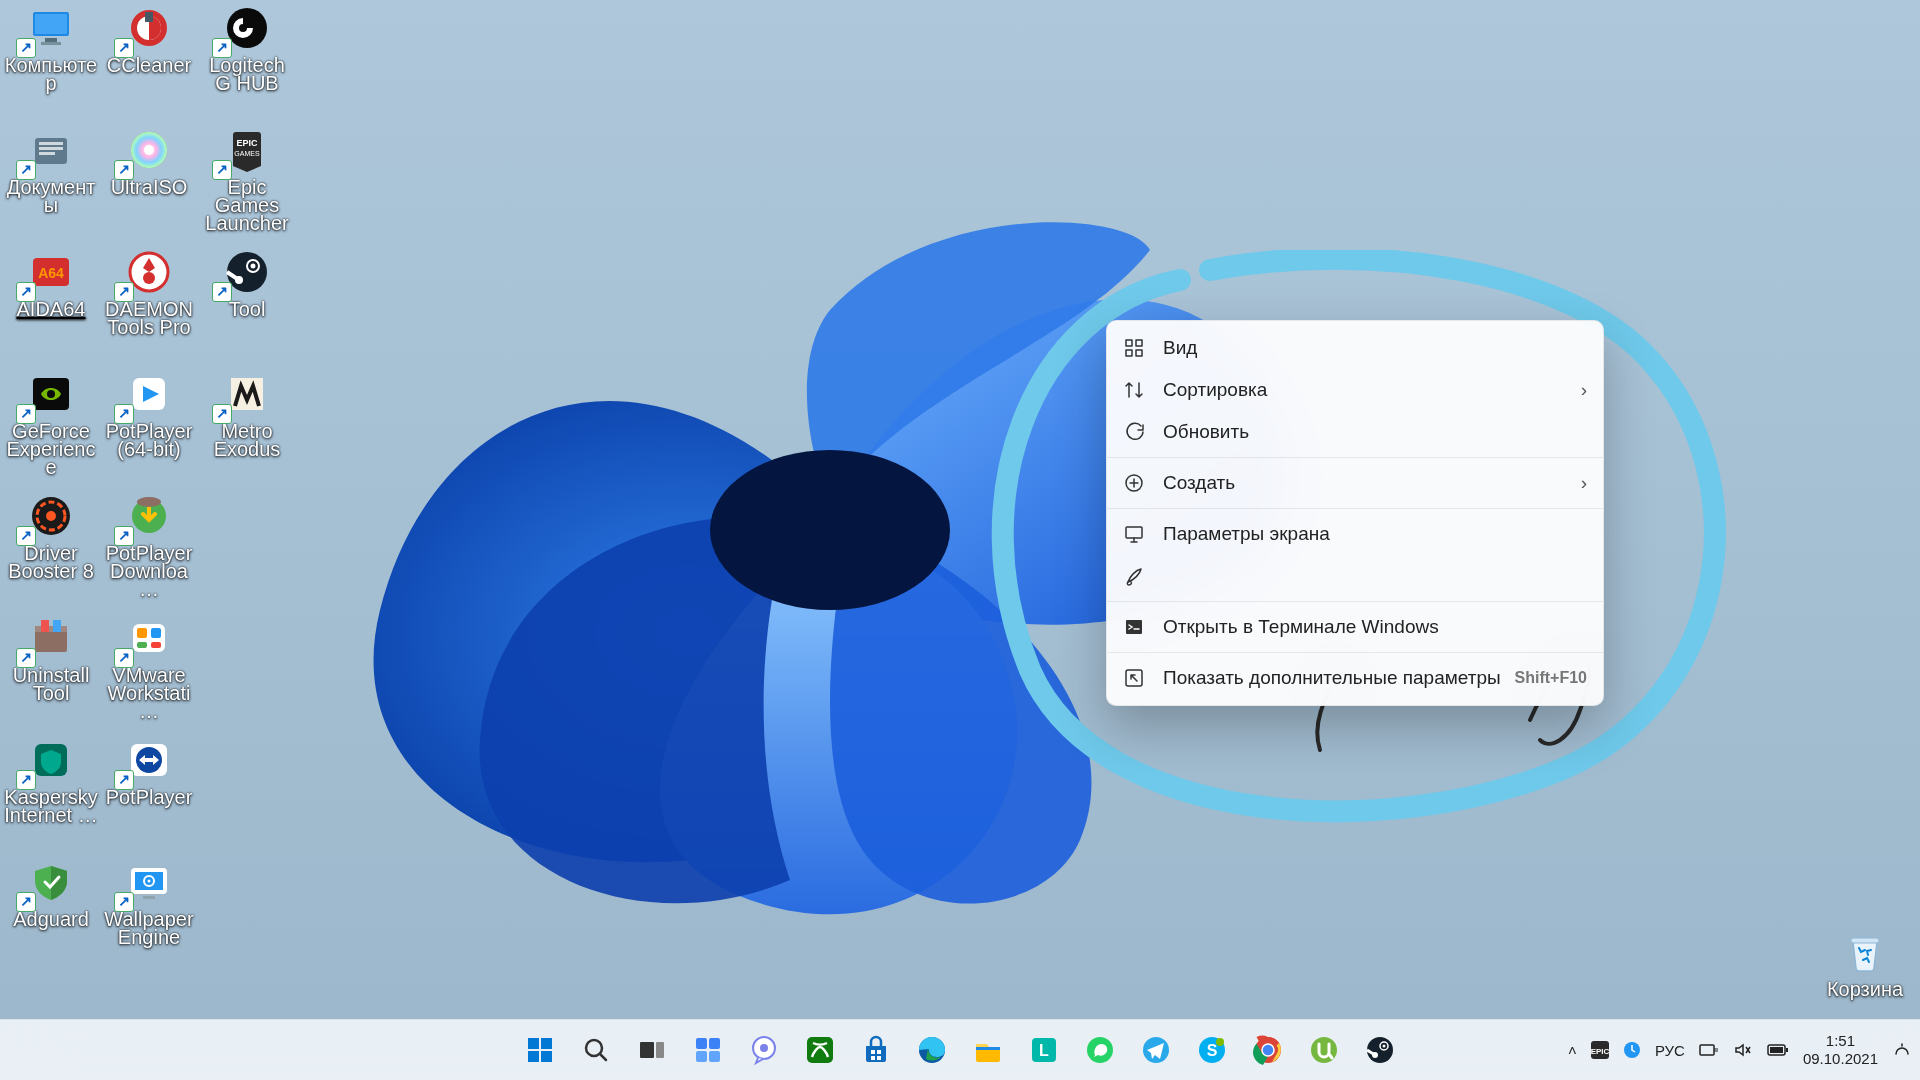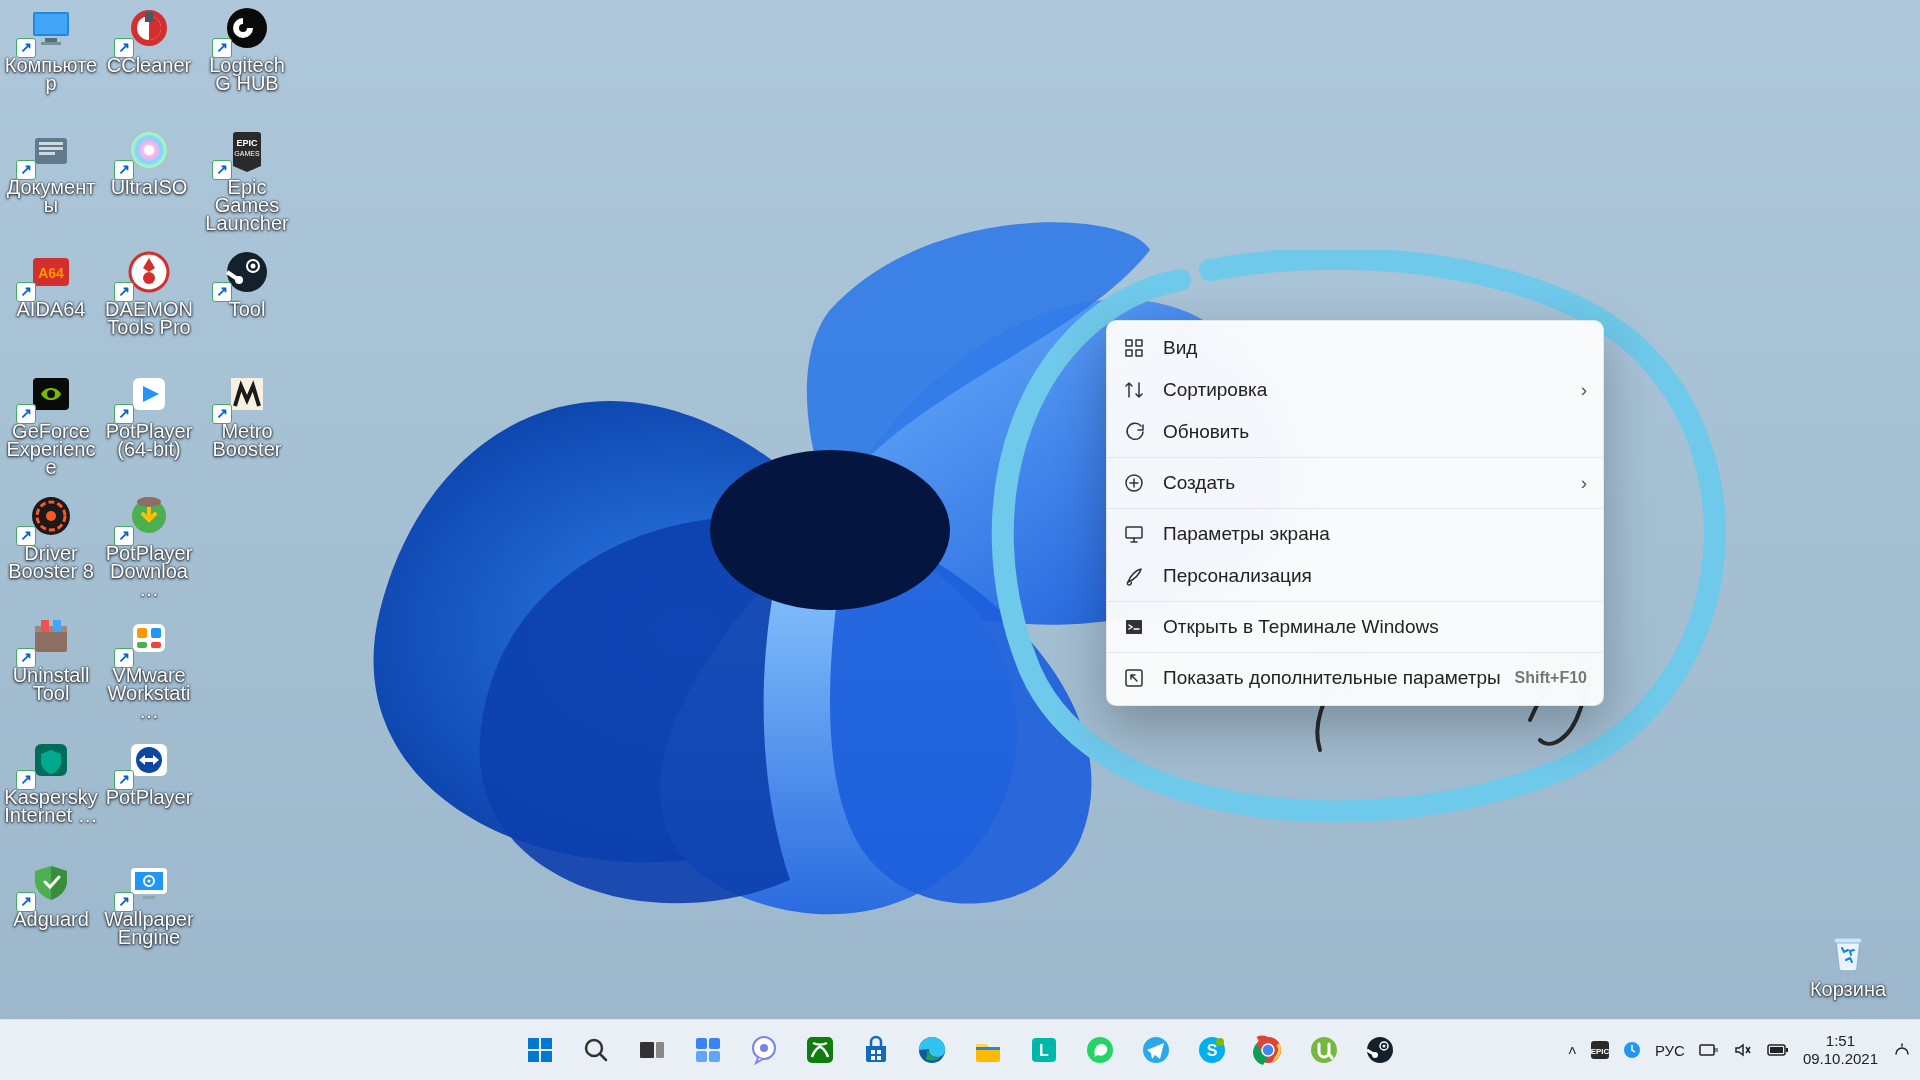--- a/index.html
+++ b/index.html
@@ -138,21 +138,21 @@
           <svg width="48" height="44" viewBox="0 0 48 44">
             <rect x="10" y="4" width="28" height="34" rx="3" fill="#2a2a2a"></rect>
             <path d="M10 38 l14 6 l14 -6 v-4 h-28 z" fill="#2a2a2a"></path>
             <text x="24" y="18" font-size="9" fill="#fff" text-anchor="middle" font-weight="bold">EPIC</text>
             <text x="24" y="28" font-size="7" fill="#fff" text-anchor="middle">GAMES</text>
           </svg>
         </div>
         <div class="shortcut-arrow">↗</div>
         <div class="label">Epic Games Launcher</div>
       </div>
-      <div class="desktop-icon" style="left: 2px; top: 248px;">
+      <div class="desktop-icon" style="left: 2px; top: 248px; text-decoration: underline;">
         <div class="glyph">
           <svg width="48" height="44" viewBox="0 0 48 44">
             <rect x="6" y="8" width="36" height="28" rx="4" fill="#d32f2f"></rect>
             <text x="24" y="28" font-size="14" fill="#ff9800" text-anchor="middle" font-weight="bold">A64</text>
           </svg>
         </div>
         <div class="shortcut-arrow">↗</div>
         <div class="label">AIDA64</div>
       </div>
       <div class="desktop-icon" style="left: 100px; top: 248px;">
@@ -202,21 +202,21 @@
         <div class="label">PotPlayer (64-bit)</div>
       </div>
       <div class="desktop-icon" style="left: 198px; top: 370px;">
         <div class="glyph">
           <svg width="48" height="44" viewBox="0 0 48 44">
             <rect x="8" y="6" width="32" height="32" fill="#f5f0e1"></rect>
             <path d="M12 34 l6 -20 l6 14 l6 -14 l6 20" stroke="#1a1a1a" stroke-width="4" fill="none"></path>
           </svg>
         </div>
         <div class="shortcut-arrow">↗</div>
-        <div class="label">Metro Booster</div>
+        <div class="label">Metro Exodus</div>
       </div>
       <div class="desktop-icon" style="left: 2px; top: 492px;">
         <div class="glyph">
           <svg width="48" height="44" viewBox="0 0 48 44">
             <circle cx="24" cy="22" r="19" fill="#1a1a1a"></circle>
             <circle cx="24" cy="22" r="14" fill="none" stroke="#ff5722" stroke-width="3" stroke-dasharray="6 3"></circle>
             <circle cx="24" cy="22" r="5" fill="#ff5722"></circle>
           </svg>
         </div>
         <div class="shortcut-arrow">↗</div>
@@ -299,21 +299,21 @@
             <circle cx="24" cy="21" r="5" fill="none" stroke="#fff" stroke-width="2"></circle>
             <circle cx="24" cy="21" r="1.5" fill="#fff"></circle>
             <rect x="18" y="36" width="12" height="3" fill="#90a4ae"></rect>
           </svg>
         </div>
         <div class="shortcut-arrow">↗</div>
         <div class="label">Wallpaper Engine</div>
       </div>
     </div>
 
-  <div class="desktop-icon recycle" style="position:absolute; right:23px; bottom:22px;">
+  <div class="desktop-icon recycle" style="position:absolute; right:6px; bottom:22px;">
     <div class="glyph">
       <svg width="44" height="44" viewBox="0 0 44 44">
           <path d="M10 12 h24 l-3 26 a3 3 0 0 1 -3 3 h-12 a3 3 0 0 1 -3 -3 z" fill="#e9f3fb" stroke="#8fb6d4" stroke-width="1.5"></path>
           <rect x="8" y="8" width="28" height="5" rx="2" fill="#cfe4f4" stroke="#8fb6d4"></rect>
           <path d="M16 18 l2 4 l4 -2 M26 32 l-2 -4 l-4 2 M28 20 l-4 1 l1 4" stroke="#0a84d8" stroke-width="2" fill="none" stroke-linecap="round"></path>
         </svg>
     </div>
     <div class="label">Корзина</div>
   </div>
 
@@ -368,21 +368,20 @@
         </span>
         <span class="txt">Параметры экрана</span>
       </div>
       <div class="ctx-item">
         <span class="ic">
           <svg width="22" height="22" viewBox="0 0 22 22">
             <path d="M5 17 c2 -6 8 -12 13 -13 c-1 5 -7 11 -13 13 z" stroke="#333" stroke-width="1.5" fill="none" stroke-linecap="round" stroke-linejoin="round"></path>
             <path d="M5 17 c-1 1 -1 3 1 3 c2 0 3 -2 2 -3" stroke="#333" stroke-width="1.5" fill="none" stroke-linecap="round" stroke-linejoin="round"></path>
           </svg>
         </span>
-        <span class="txt">Персонализация</span>
       </div>
       <div class="ctx-sep"></div>
       <div class="ctx-item">
         <span class="ic">
           <svg width="22" height="22" viewBox="0 0 22 22">
             <rect x="3" y="4" width="16" height="14" rx="1" fill="#333"></rect>
             <path d="M6 9 l3 2 l-3 2 M11 13 h5" stroke="#fff" stroke-width="1.5" fill="none" stroke-linecap="round"></path>
           </svg>
         </span>
         <span class="txt">Открыть в Терминале Windows</span>

